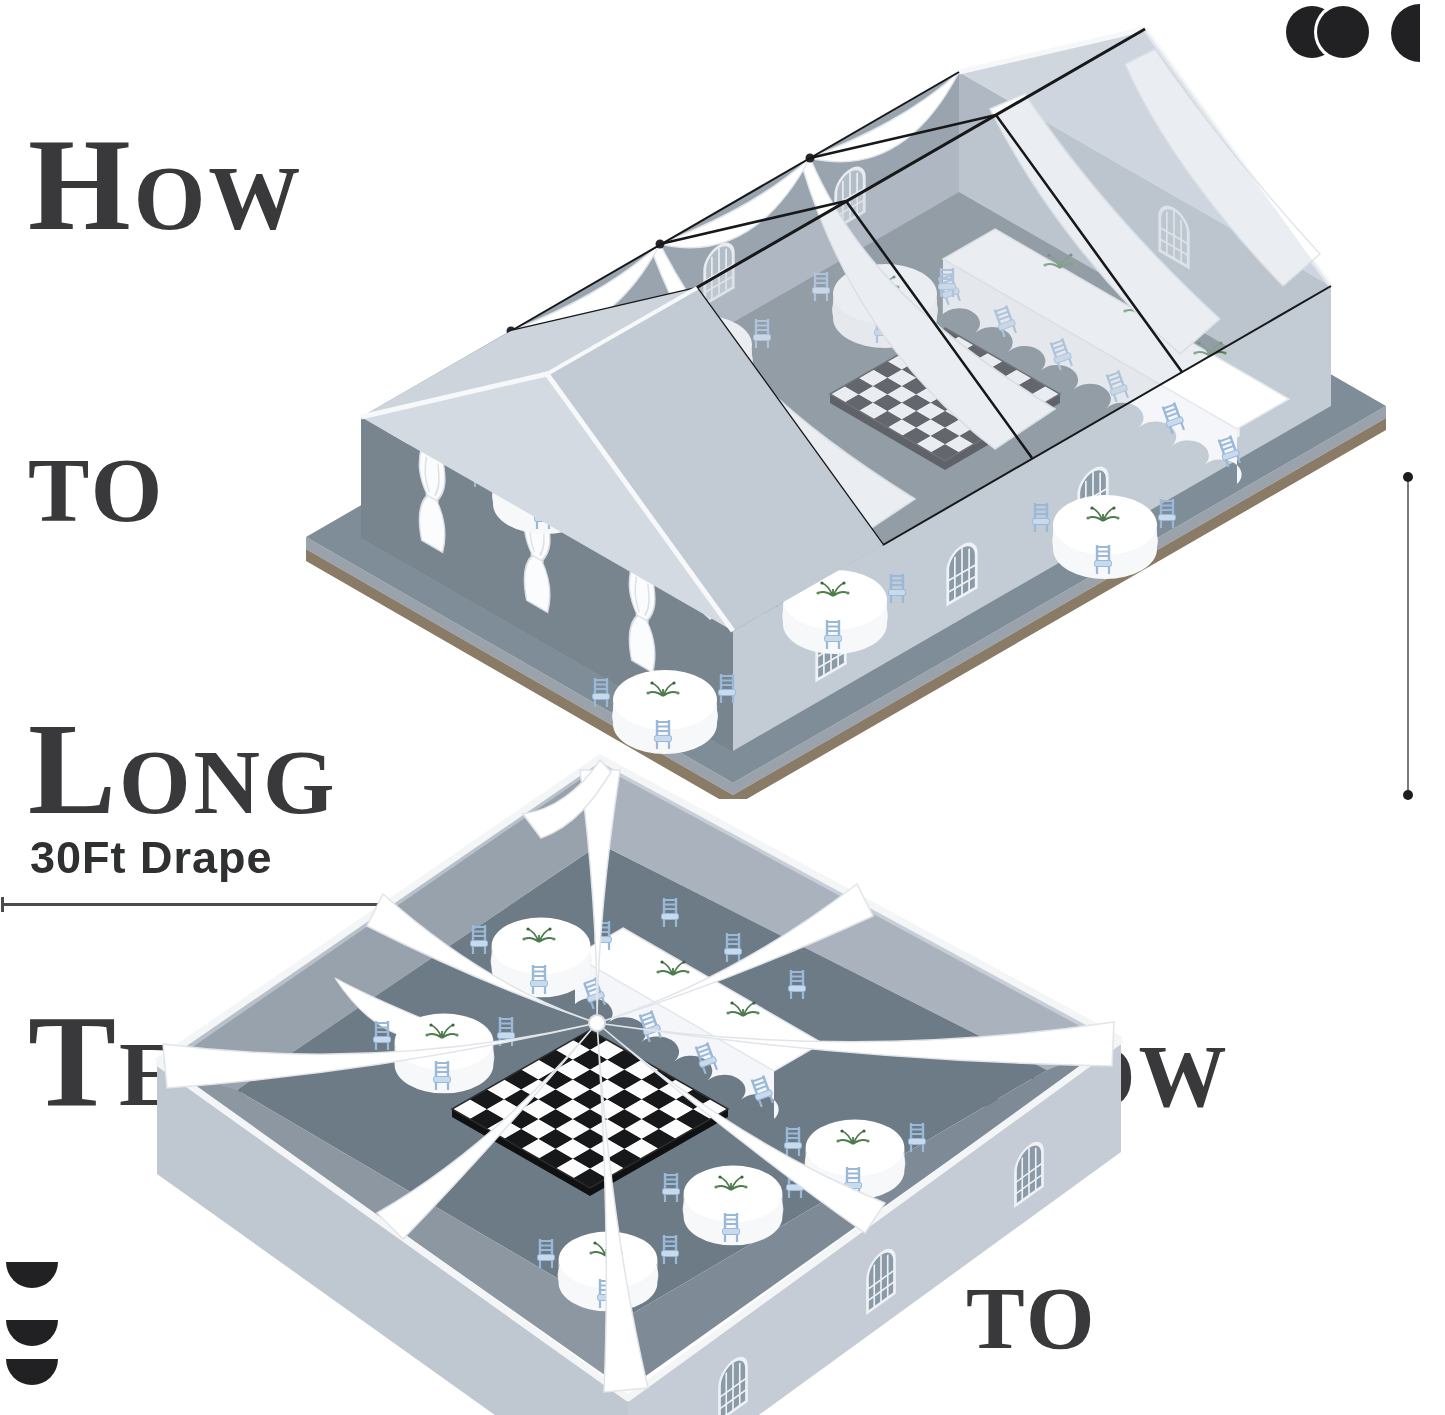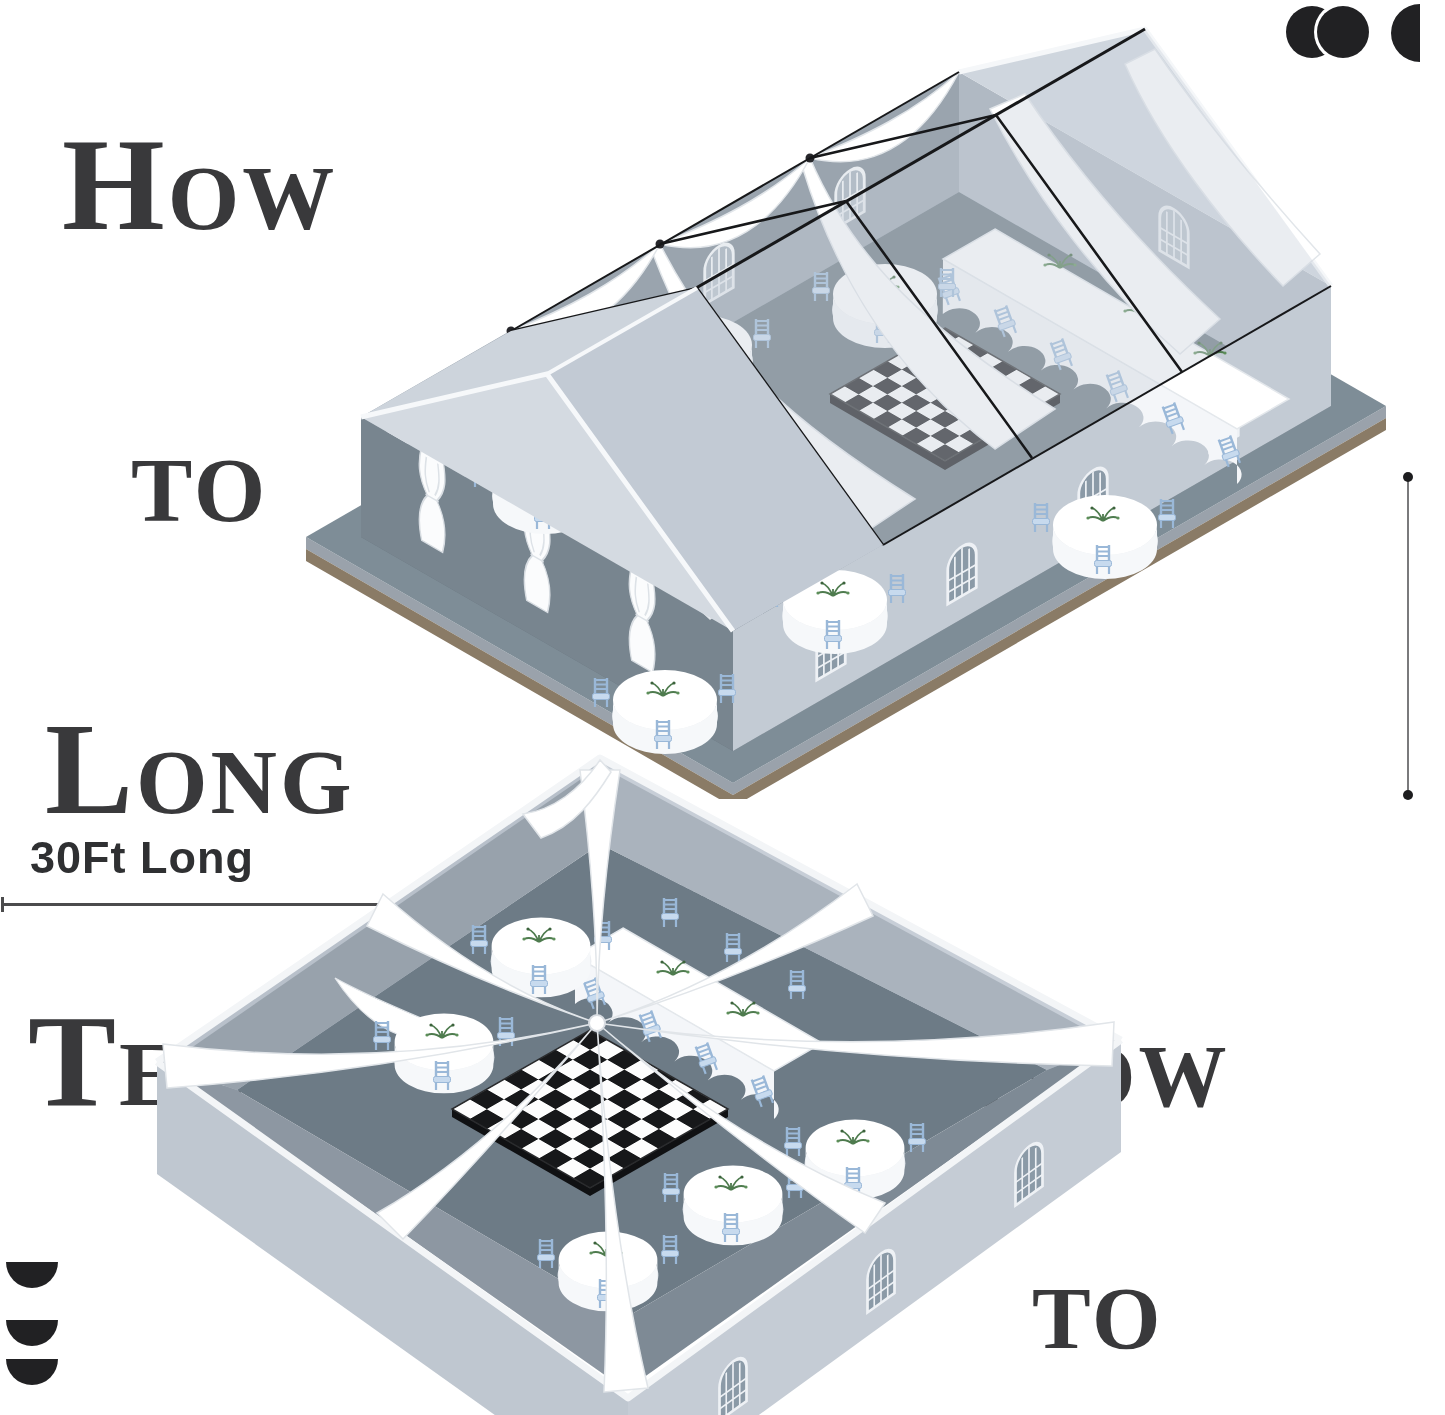--- a/index.html
+++ b/index.html
@@ -12,21 +12,21 @@
   }
   .headline{
     position:absolute;
     font-family:"Liberation Serif",serif;
     font-weight:700;
     font-variant:small-caps;
     color:#39393b;
     letter-spacing:3px;
     white-space:pre-line;
   }
-  .headline .ln{display:block;text-align:center;}
+  .headline .ln{display:block;}
   #headline-top{left:28px;top:-34px;font-size:132px;line-height:146px;}
   #headline-bottom{left:966px;top:882px;font-size:126px;line-height:121px;}
   #dim-label{
     position:absolute;left:30px;top:832px;
     font-family:"Liberation Sans",sans-serif;
     font-weight:700;font-size:45px;color:#2f3032;letter-spacing:1px;
   }
   #dim-line{position:absolute;left:2px;top:903px;width:382px;height:3px;background:#4b4b4d;}
   #dim-tick{position:absolute;left:1px;top:897px;width:3px;height:15px;background:#4b4b4d;}
   #vline{position:absolute;left:1407px;top:477px;width:2px;height:318px;background:#7a7a7c;}
@@ -49,21 +49,21 @@
   <span class="ln">Tents</span>
 </div>
 
 <div id="headline-bottom" class="headline">
   <span class="ln">How</span>
   <span class="ln">to</span>
   
   
 </div>
 
-<div id="dim-label">30Ft Long</div>
+<div id="dim-label">30Ft Drape</div>
 <div id="dim-line"></div>
 <div id="dim-tick"></div>
 
 <div id="vline"></div>
 <div id="vdot-top" class="vdot"></div>
 <div id="vdot-bottom" class="vdot"></div>
 
 <svg id="logo" width="150" height="66" viewBox="0 0 150 66">
   <g>
     <circle cx="28" cy="30" r="26" fill="#212123"></circle>

